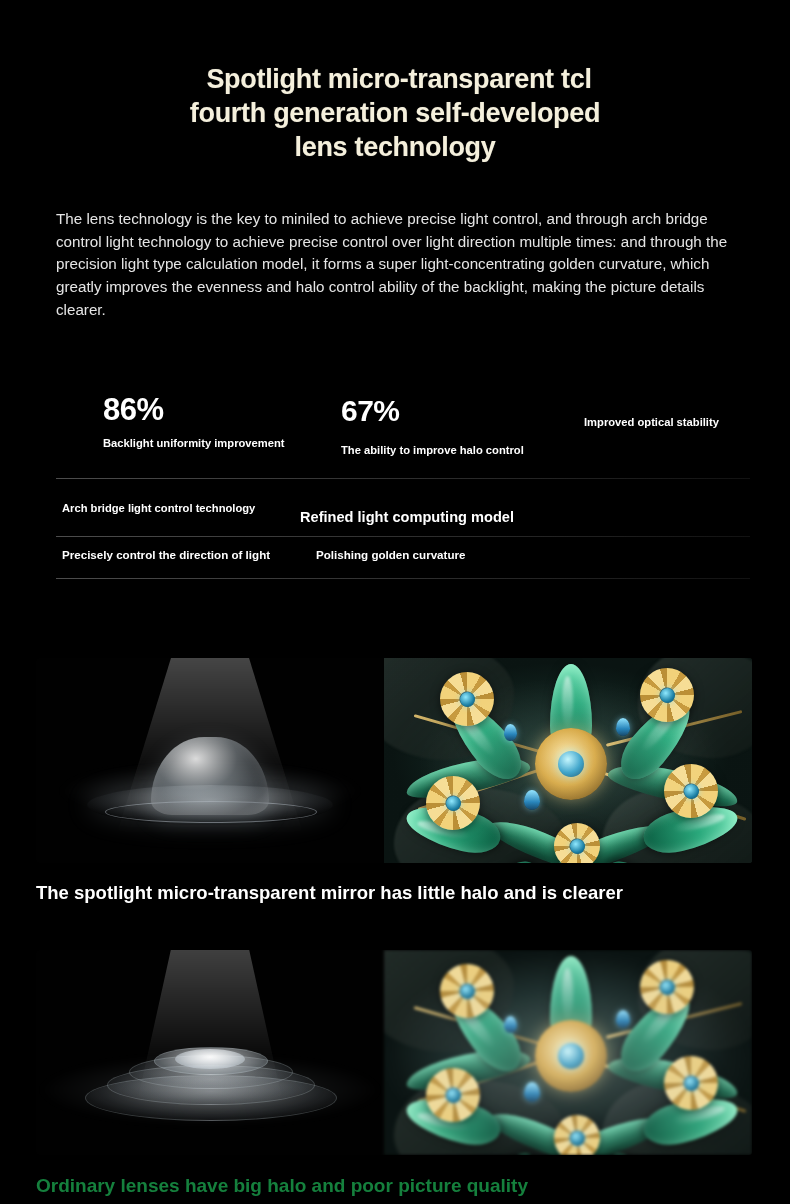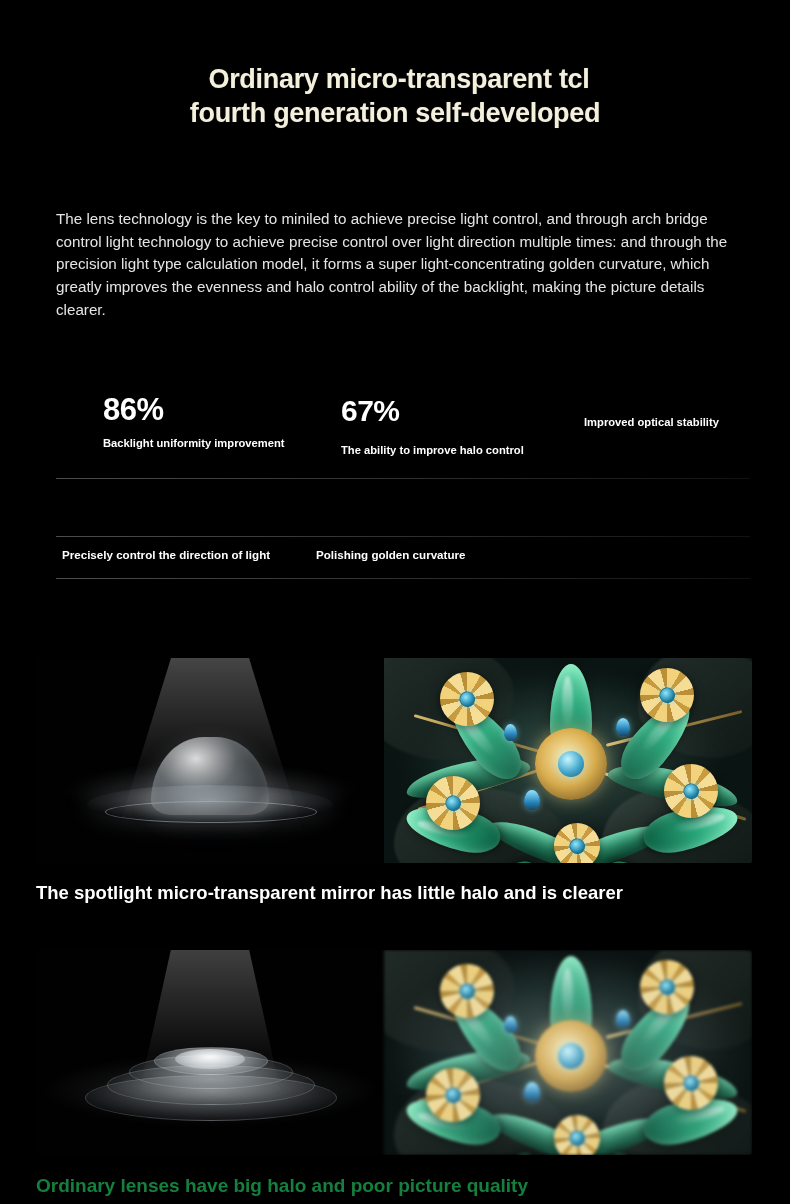--- a/index.html
+++ b/index.html
@@ -326,42 +326,47 @@
     background: radial-gradient(ellipse at 50% 52%, rgba(255,255,255,0.22), rgba(200,220,255,0.08) 45%, rgba(255,255,255,0) 72%);
   }
   .blurwrap.soft { filter: blur(1.35px) saturate(0.92) brightness(0.98); }
 </style>
 </head>
 <body>
 
 <div class="page">
 
   <div class="headline">
-    <span class="l1">Ordinary micro-transparent tcl</span>
+    <span class="l1">Spotlight micro-transparent tcl</span>
     <span class="l2">fourth generation self-developed</span>
+    <span class="l3">lens technology</span>
   </div>
 
   <div class="paragraph">The lens technology is the key to miniled to achieve precise light control, and through arch bridge control light technology to achieve precise control over light direction multiple times: and through the precision light type calculation model, it forms a super light-concentrating golden curvature, which greatly improves the evenness and halo control ability of the backlight, making the picture details clearer.</div>
 
   <div class="stats">
     <div class="stat stat-0">
       <div class="num">86%</div>
       <div class="cap">Backlight uniformity improvement</div>
     </div>
     <div class="stat stat-1">
       <div class="num">67%</div>
       <div class="cap">The ability to improve halo control</div>
     </div>
     <div class="stat stat-2">
       <div class="cap">Improved optical stability</div>
     </div>
   </div>
 
   <div class="divider div-1"></div>
 
+  <div class="feat-row frow-1">
+    <div class="item a">Arch bridge light control technology</div>
+    <div class="item b">Refined light computing model</div>
+  </div>
 
   <div class="divider div-2"></div>
 
   <div class="feat-row frow-2">
     <div class="item a">Precisely control the direction of light</div>
     <div class="item b">Polishing golden curvature</div>
   </div>
 
   <div class="divider div-3"></div>
 

